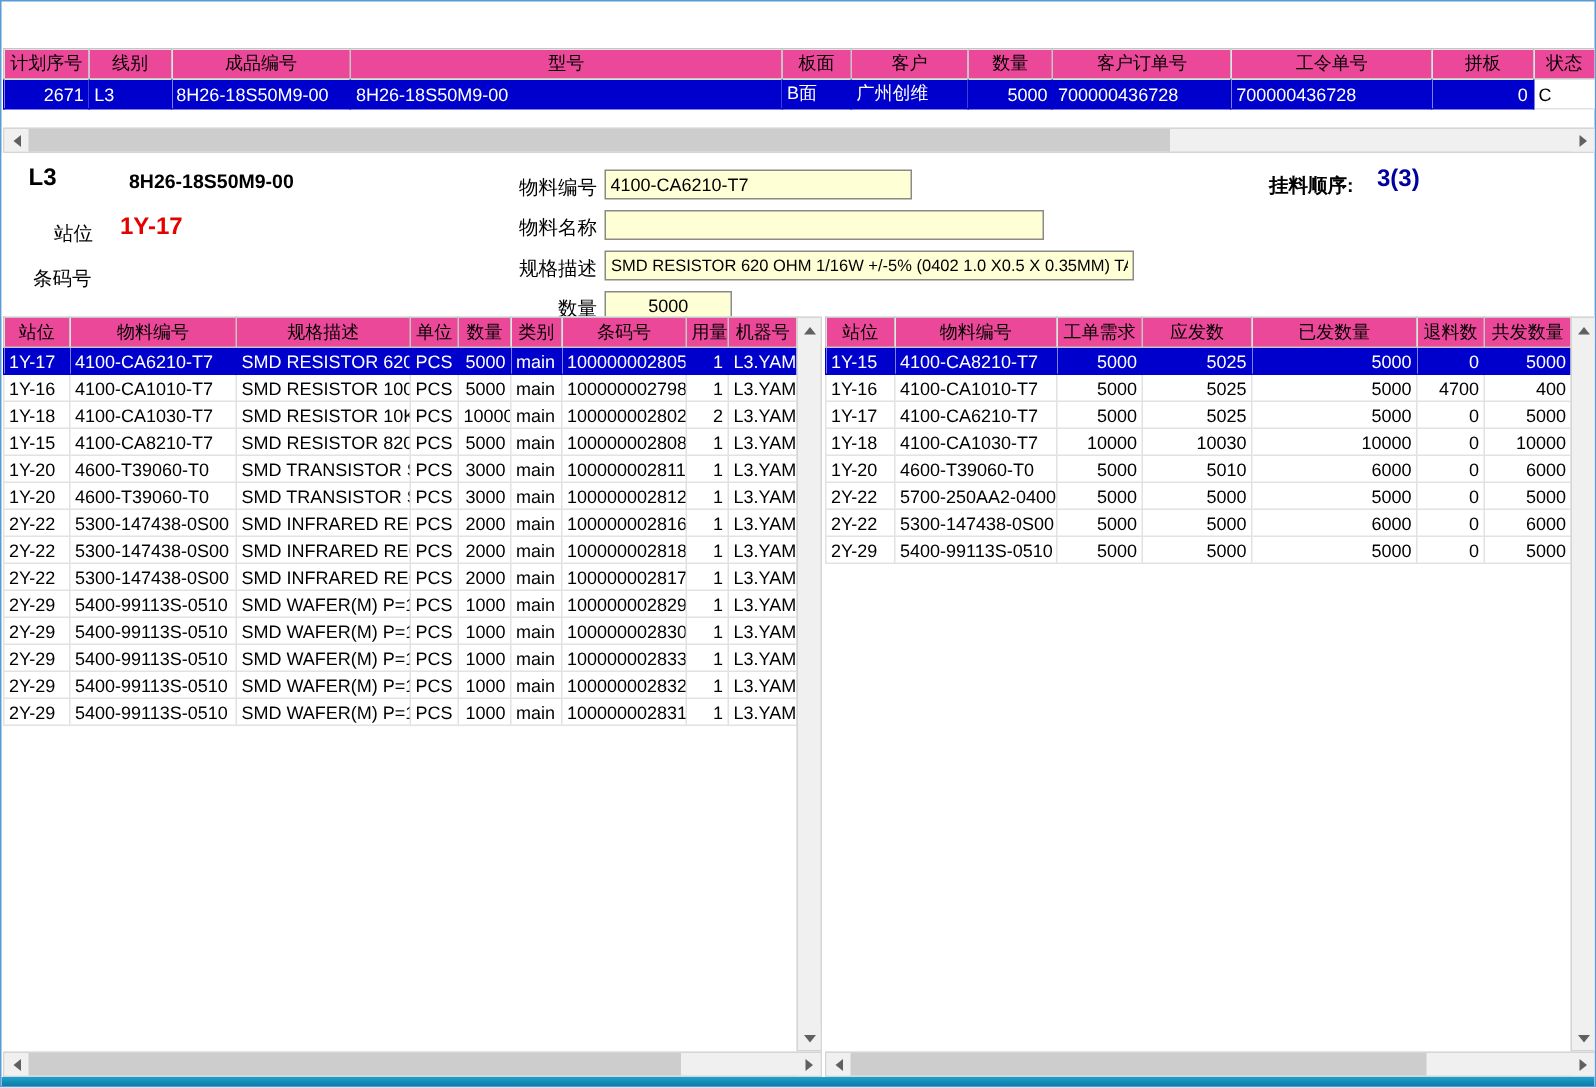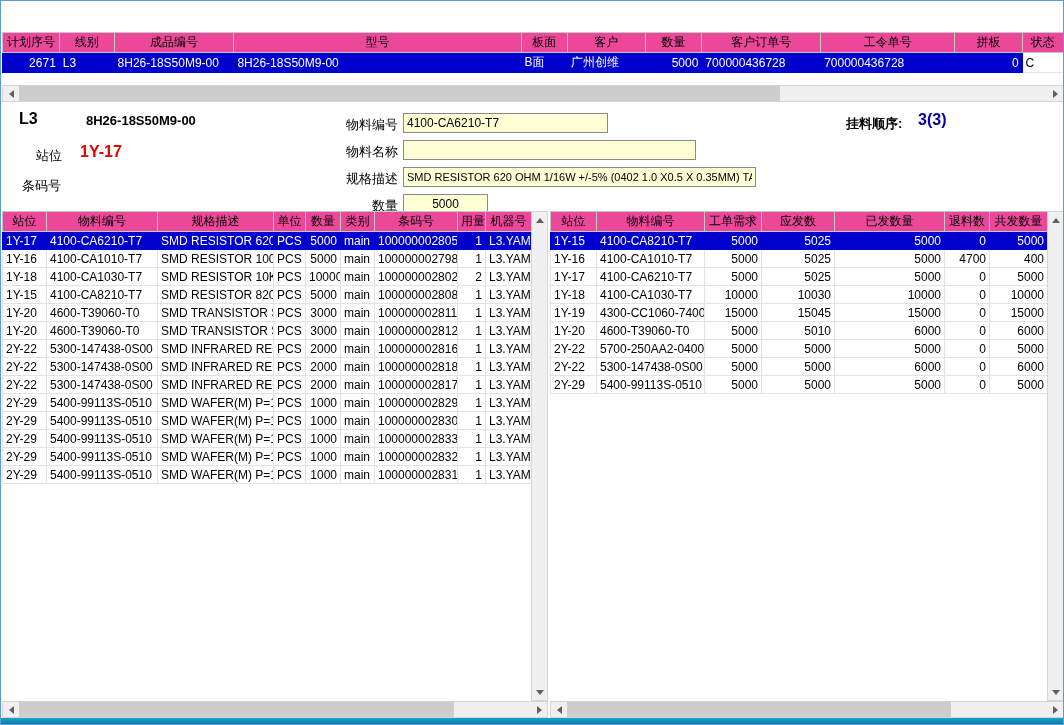--- a/index.html
+++ b/index.html
@@ -394,29 +394,20 @@
           <tr>
             <td>1Y-18</td>
             <td>4100-CA1030-T7</td>
             <td>10000</td>
             <td>10030</td>
             <td>10000</td>
             <td>0</td>
             <td>10000</td>
           </tr>
           <tr>
-            <td>1Y-19</td>
-            <td>4300-CC1060-7400</td>
-            <td>15000</td>
-            <td>15045</td>
-            <td>15000</td>
-            <td>0</td>
-            <td>15000</td>
-          </tr>
-          <tr>
             <td>1Y-20</td>
             <td>4600-T39060-T0</td>
             <td>5000</td>
             <td>5010</td>
             <td>6000</td>
             <td>0</td>
             <td>6000</td>
           </tr>
           <tr>
             <td>2Y-22</td>

